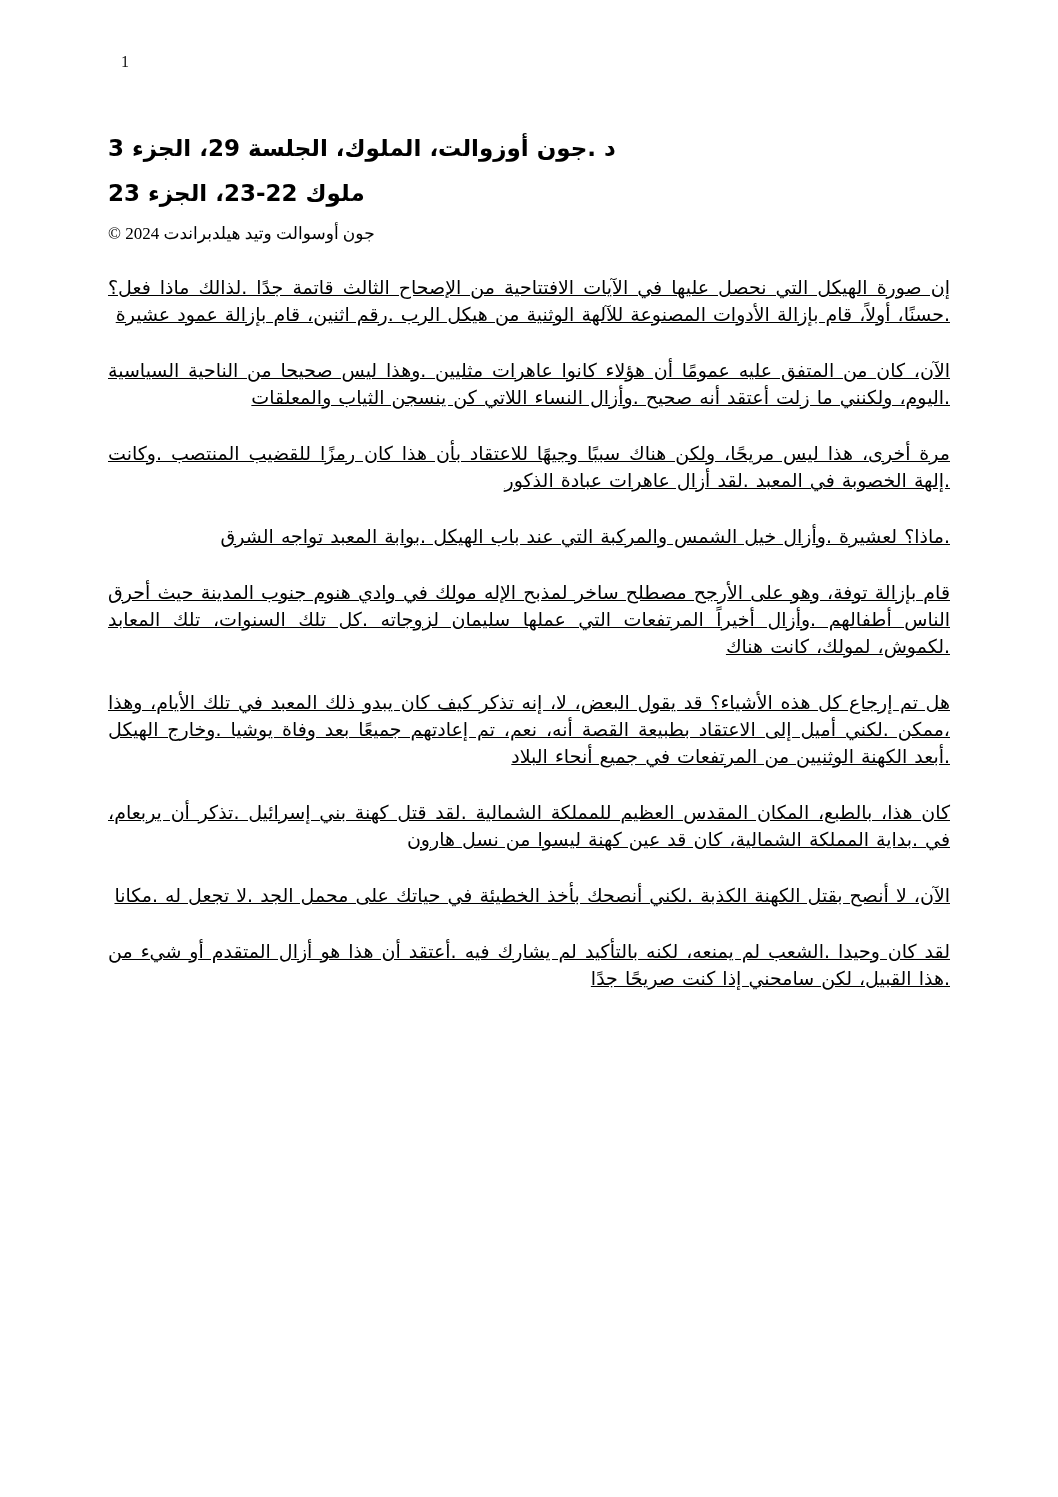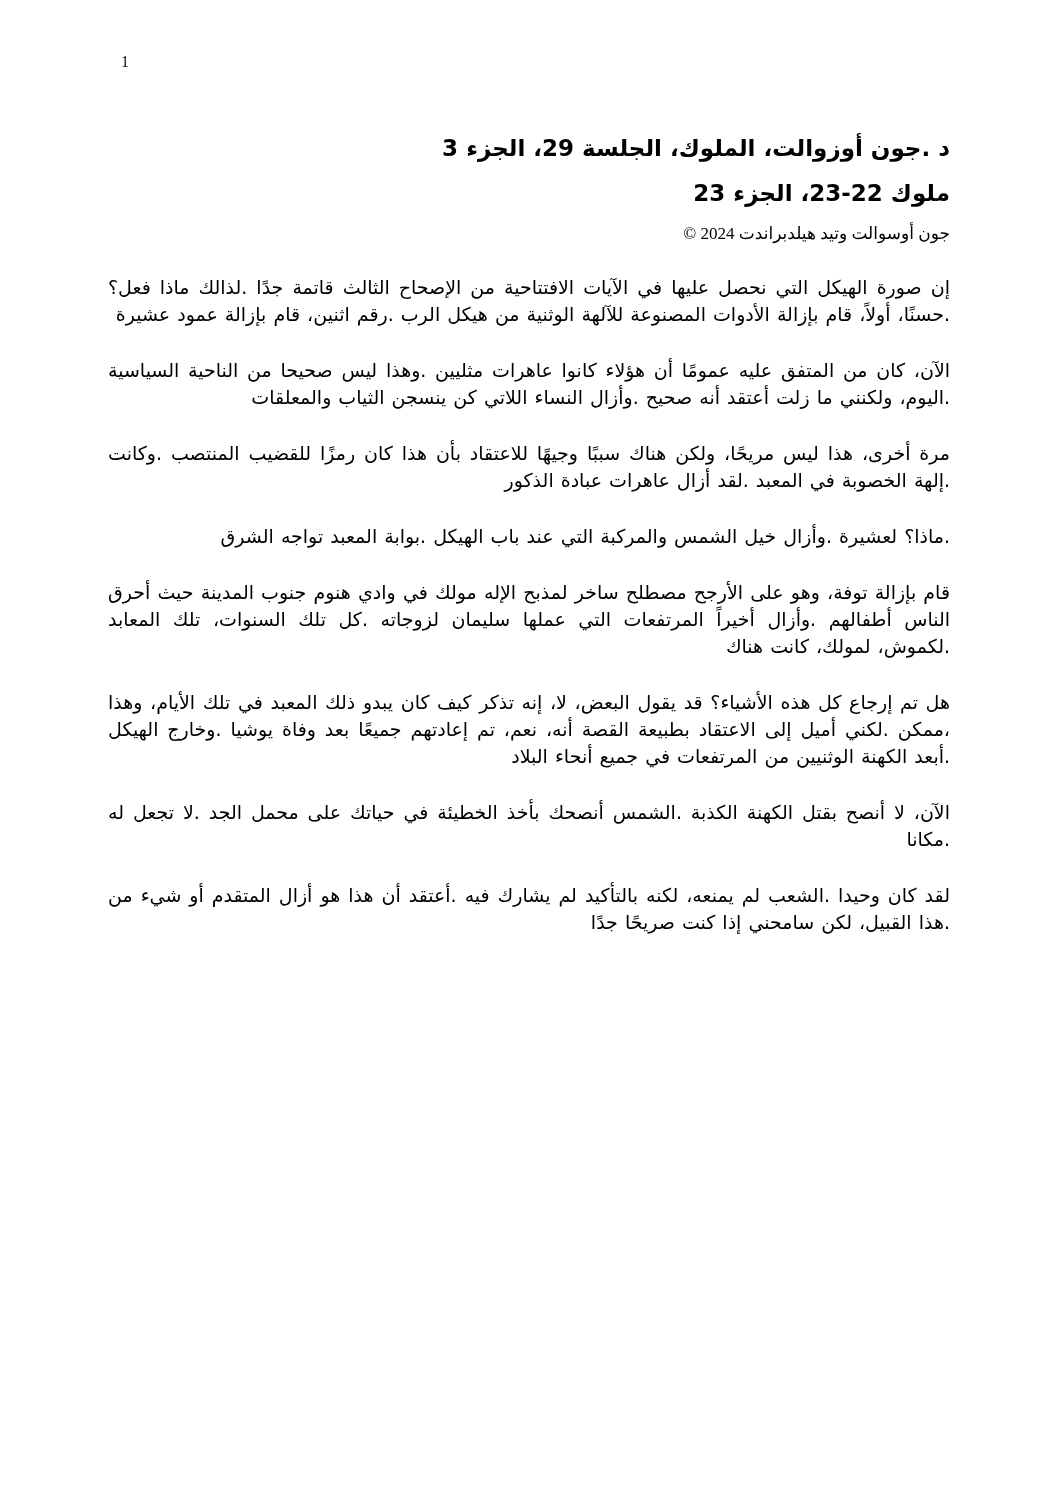--- a/index.html
+++ b/index.html
@@ -31,36 +31,37 @@
     right: 108px;
     width: 842px;
     direction: rtl;
   }
   .title {
     margin: 0;
     padding: 0;
   }
   .title-line {
     display: block;
-    text-align: right;
+    text-align: left;
     font-weight: bold;
     font-size: 23px;
     line-height: 45px;
     color: #000000;
   }
   .copyright {
-    text-align: right;
+    text-align: left;
     font-family: "Liberation Serif", "DejaVu Serif", serif;
     font-size: 17px;
     line-height: 32px;
     margin-top: 2px;
     color: #000000;
   }
   .paragraphs {
     margin-top: 24px;
+    text-decoration: underline;
   }
   .paragraphs p {
     margin: 0 0 29px 0;
     font-size: 19px;
     line-height: 27px;
     text-align: justify;
     text-justify: inter-word;
     word-spacing: 1px;
     color: #000000;
   }
@@ -81,19 +82,20 @@
 
     <div class="copyright">جون أوسوالت وتيد هيلدبراندت 2024 ©</div>
 
     <div class="paragraphs">
       <p>إن صورة الهيكل التي نحصل عليها في الآيات الافتتاحية من الإصحاح الثالث قاتمة جدًا .لذالك ماذا فعل؟ .حسنًا، أولاً، قام بإزالة الأدوات المصنوعة للآلهة الوثنية من هيكل الرب .رقم اثنين، قام بإزالة عمود عشيرة</p>
       <p>الآن، كان من المتفق عليه عمومًا أن هؤلاء كانوا عاهرات مثليين .وهذا ليس صحيحا من الناحية السياسية .اليوم، ولكنني ما زلت أعتقد أنه صحيح .وأزال النساء اللاتي كن ينسجن الثياب والمعلقات</p>
       <p>مرة أخرى، هذا ليس مريحًا، ولكن هناك سببًا وجيهًا للاعتقاد بأن هذا كان رمزًا للقضيب المنتصب .وكانت .إلهة الخصوبة في المعبد .لقد أزال عاهرات عبادة الذكور</p>
       <p>.ماذا؟ لعشيرة .وأزال خيل الشمس والمركبة التي عند باب الهيكل .بوابة المعبد تواجه الشرق</p>
       <p>قام بإزالة توفة، وهو على الأرجح مصطلح ساخر لمذبح الإله مولك في وادي هنوم جنوب المدينة حيث أحرق الناس أطفالهم .وأزال أخيراً المرتفعات التي عملها سليمان لزوجاته .كل تلك السنوات، تلك المعابد .لكموش، لمولك، كانت هناك</p>
       <p>هل تم إرجاع كل هذه الأشياء؟ قد يقول البعض، لا، إنه تذكر كيف كان يبدو ذلك المعبد في تلك الأيام، وهذا ،ممكن .لكني أميل إلى الاعتقاد بطبيعة القصة أنه، نعم، تم إعادتهم جميعًا بعد وفاة يوشيا .وخارج الهيكل .أبعد الكهنة الوثنيين من المرتفعات في جميع أنحاء البلاد</p>
-      <p>الآن، لا أنصح بقتل الكهنة الكذبة .الشمس أنصحك بأخذ الخطيئة في حياتك على محمل الجد .لا تجعل له .مكانا</p>
+      <p>كان هذا، بالطبع، المكان المقدس العظيم للمملكة الشمالية .لقد قتل كهنة بني إسرائيل .تذكر أن يربعام، في .بداية المملكة الشمالية، كان قد عين كهنة ليسوا من نسل هارون</p>
+      <p>الآن، لا أنصح بقتل الكهنة الكذبة .لكني أنصحك بأخذ الخطيئة في حياتك على محمل الجد .لا تجعل له .مكانا</p>
       <p>لقد كان وحيدا .الشعب لم يمنعه، لكنه بالتأكيد لم يشارك فيه .أعتقد أن هذا هو أزال المتقدم أو شيء من .هذا القبيل، لكن سامحني إذا كنت صريحًا جدًا</p>
     </div>
 
   </div>
 
 </div>
 
 </body></html>

